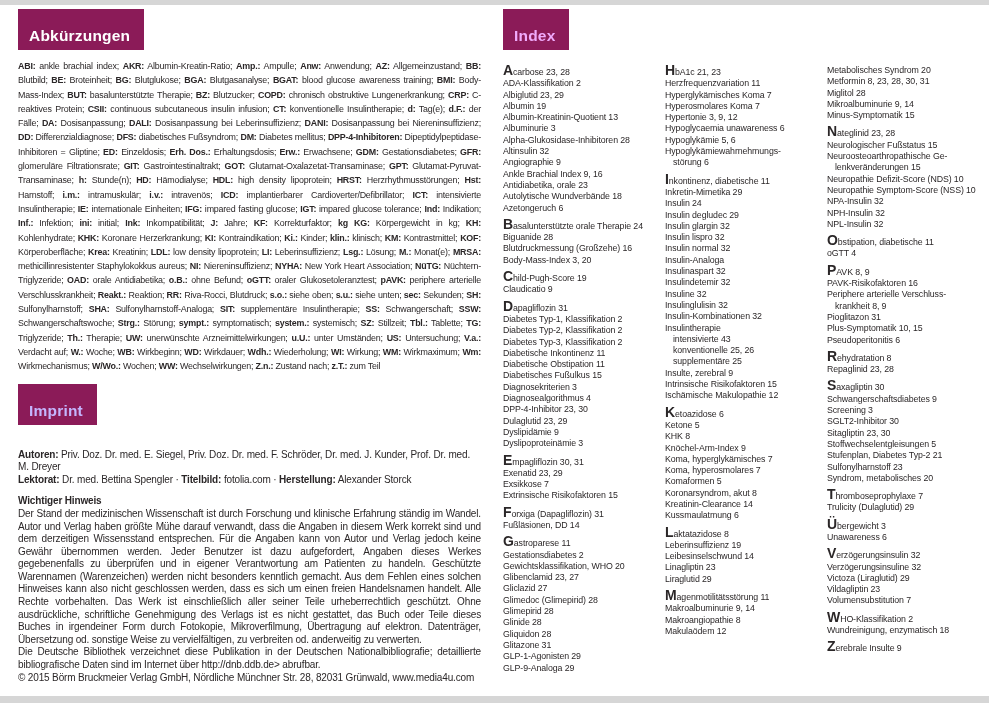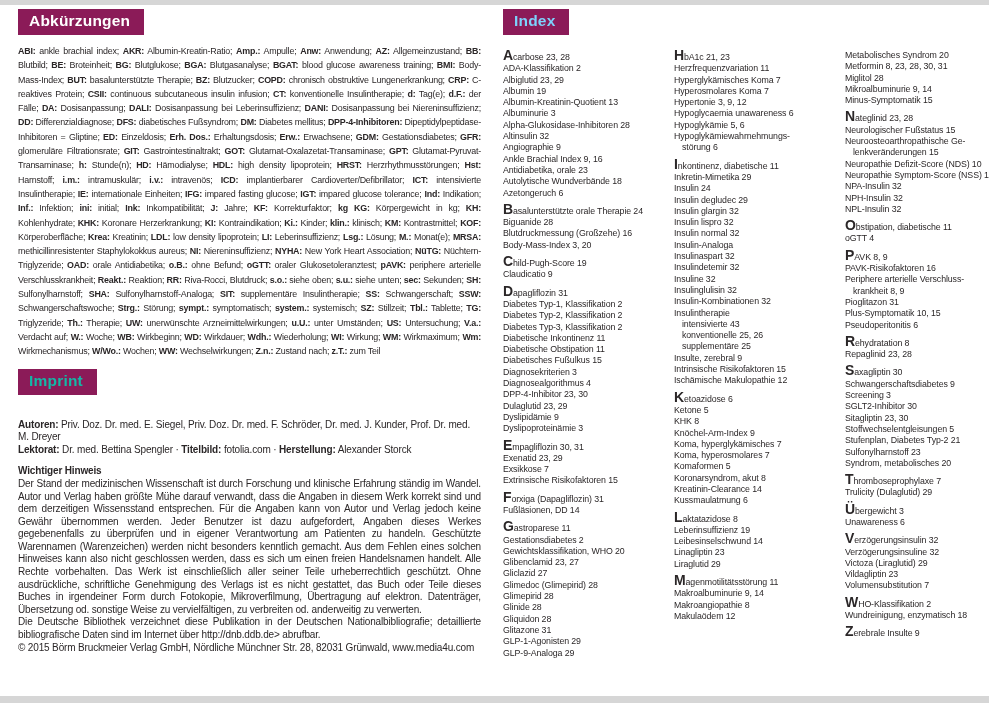--- a/index.html
+++ b/index.html
@@ -6,40 +6,40 @@
   body {
     width:989px; height:703px; position:relative; overflow:hidden;
     background:#ffffff; color:#2b2728;
     font-family:"Liberation Sans", sans-serif;
   }
   .edge-top    { position:absolute; top:0; left:0; width:100%; height:5px;  background:#d6d6d6; }
   .edge-bottom { position:absolute; bottom:0; left:0; width:100%; height:7px; background:#d6d6d6; }
 
   .badge {
     display:inline-block; color:#fff; font-weight:700; font-size:15.5px;
-    padding:3px 14px 5px 11px; letter-spacing:0.2px;
+    padding:18px 14px 5px 11px; letter-spacing:0.2px;
   }
 
   .left-col  { position:absolute; left:18px;  top:9px; width:463px; }
   .right-col { position:absolute; left:503px; top:9px; width:486px; }
 
   .abbr {
     margin:9px 0 0 0; font-size:8.9px; line-height:14.3px; letter-spacing:-0.2px;
     text-align:justify;
   }
   .abbr b { letter-spacing:-0.2px; }
 
   .imprint-badge { margin-top:10px; }
   .imprint { margin-top:24px; font-size:10px; line-height:12.6px; letter-spacing:-0.15px; }
   .credit-line { }
   .notice-title { font-weight:700; margin-top:9px; }
   .imprint-par { margin:0; text-align:justify; }
   .copyright { font-weight:400; }
 
-  .index-cols { display:flex; gap:17px; margin-top:15px; }
+  .index-cols { display:flex; gap:8px; margin-top:15px; }
   .index-col  { width:154px; flex:0 0 auto; }
   .index-group { margin-bottom:5px; }
   .index-entry {
     font-size:8.8px; line-height:11.3px; letter-spacing:-0.1px;
     white-space:nowrap;
   }
   .index-entry.indent { padding-left:8px; }
   .cap { font-size:14px; font-weight:700; line-height:11.3px; }
 </style>
 </head>
@@ -47,37 +47,37 @@
 
 <div class="edge-top"></div>
 <div class="edge-bottom"></div>
 
 <section class="left-col">
   <div class="badge" style="background: rgb(139, 27, 88); color: rgb(255, 255, 255);">
     <span>Abkürzungen</span>
   </div>
   <p class="abbr" id="abbr"><b>ABI:</b> ankle brachial index; <b>AKR:</b> Albumin-Kreatin-Ratio; <b>Amp.:</b> Ampulle; <b>Anw:</b> Anwendung; <b>AZ:</b> Allgemeinzustand; <b>BB:</b> Blutbild; <b>BE:</b> Broteinheit; <b>BG:</b> Blutglukose; <b>BGA:</b> Blutgasanalyse; <b>BGAT:</b> blood glucose awareness training; <b>BMI:</b> Body-Mass-Index; <b>BUT:</b> basalunterstützte Therapie; <b>BZ:</b> Blutzucker; <b>COPD:</b> chronisch obstruktive Lungenerkrankung; <b>CRP:</b> C-reaktives Protein; <b>CSII:</b> continuous subcutaneous insulin infusion; <b>CT:</b> konventionelle Insulintherapie; <b>d:</b> Tag(e); <b>d.F.:</b> der Fälle; <b>DA:</b> Dosisanpassung; <b>DALI:</b> Dosisanpassung bei Leberinsuffizienz; <b>DANI:</b> Dosisanpassung bei Niereninsuffizienz; <b>DD:</b> Differenzialdiagnose; <b>DFS:</b> diabetisches Fußsyndrom; <b>DM:</b> Diabetes mellitus; <b>DPP-4-Inhibitoren:</b> Dipeptidylpeptidase-Inhibitoren = Gliptine; <b>ED:</b> Einzeldosis; <b>Erh. Dos.:</b> Erhaltungsdosis; <b>Erw.:</b> Erwachsene; <b>GDM:</b> Gestationsdiabetes; <b>GFR:</b> glomeruläre Filtrationsrate; <b>GIT:</b> Gastrointestinaltrakt; <b>GOT:</b> Glutamat-Oxalazetat-Transaminase; <b>GPT:</b> Glutamat-Pyruvat-Transaminase; <b>h:</b> Stunde(n); <b>HD:</b> Hämodialyse; <b>HDL:</b> high density lipoprotein; <b>HRST:</b> Herzrhythmusstörungen; <b>Hst:</b> Harnstoff; <b>i.m.:</b> intramuskulär; <b>i.v.:</b> intravenös; <b>ICD:</b> implantierbarer Cardioverter/Defibrillator; <b>ICT:</b> intensivierte Insulintherapie; <b>IE:</b> internationale Einheiten; <b>IFG:</b> impared fasting glucose; <b>IGT:</b> impared glucose tolerance; <b>Ind:</b> Indikation; <b>Inf.:</b> Infektion; <b>ini:</b> initial; <b>Ink:</b> Inkompatibilität; <b>J:</b> Jahre; <b>KF:</b> Korrekturfaktor; <b>kg KG:</b> Körpergewicht in kg; <b>KH:</b> Kohlenhydrate; <b>KHK:</b> Koronare Herzerkrankung; <b>KI:</b> Kontraindikation; <b>Ki.:</b> Kinder; <b>klin.:</b> klinisch; <b>KM:</b> Kontrastmittel; <b>KOF:</b> Körperoberfläche; <b>Krea:</b> Kreatinin; <b>LDL:</b> low density lipoprotein; <b>LI:</b> Leberinsuffizienz; <b>Lsg.:</b> Lösung; <b>M.:</b> Monat(e); <b>MRSA:</b> methicillinresistenter Staphylokokkus aureus; <b>NI:</b> Niereninsuffizienz; <b>NYHA:</b> New York Heart Association; <b>NüTG:</b> Nüchtern-Triglyzeride; <b>OAD:</b> orale Antidiabetika; <b>o.B.:</b> ohne Befund; <b>oGTT:</b> oraler Glukosetoleranztest; <b>pAVK:</b> periphere arterielle Verschlusskrankheit; <b>Reakt.:</b> Reaktion; <b>RR:</b> Riva-Rocci, Blutdruck; <b>s.o.:</b> siehe oben; <b>s.u.:</b> siehe unten; <b>sec:</b> Sekunden; <b>SH:</b> Sulfonylharnstoff; <b>SHA:</b> Sulfonylharnstoff-Analoga; <b>SIT:</b> supplementäre Insulintherapie; <b>SS:</b> Schwangerschaft; <b>SSW:</b> Schwangerschaftswoche; <b>Strg.:</b> Störung; <b>sympt.:</b> symptomatisch; <b>system.:</b> systemisch; <b>SZ:</b> Stillzeit; <b>Tbl.:</b> Tablette; <b>TG:</b> Triglyzeride; <b>Th.:</b> Therapie; <b>UW:</b> unerwünschte Arzneimittelwirkungen; <b>u.U.:</b> unter Umständen; <b>US:</b> Untersuchung; <b>V.a.:</b> Verdacht auf; <b>W.:</b> Woche; <b>WB:</b> Wirkbeginn; <b>WD:</b> Wirkdauer; <b>Wdh.:</b> Wiederholung; <b>WI:</b> Wirkung; <b>WM:</b> Wirkmaximum; <b>Wm:</b> Wirkmechanismus; <b>W/Wo.:</b> Wochen; <b>WW:</b> Wechselwirkungen; <b>Z.n.:</b> Zustand nach; <b>z.T.:</b> zum Teil</p>
 
-  <div class="badge imprint-badge" style="background: rgb(139, 27, 88); color: #14b8a6;">
+  <div class="badge imprint-badge" style="background: rgb(139, 27, 88); color: #c4b5fd;">
     <span>Imprint</span>
   </div>
   <div class="imprint">
     <div id="credits">
         <div class="credit-line"><b>Autoren:</b> Priv. Doz. Dr. med. E. Siegel, Priv. Doz. Dr. med. F. Schröder, Dr. med. J. Kunder, Prof. Dr. med. M. Dreyer</div>
         <div class="credit-line"><b>Lektorat:</b> Dr. med. Bettina Spengler · <b>Titelbild:</b> fotolia.com · <b>Herstellung:</b> Alexander Storck</div>
       </div>
     <div class="notice-title">Wichtiger Hinweis</div>
     <p class="imprint-par">Der Stand der medizinischen Wissenschaft ist durch Forschung und klinische Erfahrung ständig im Wandel. Autor und Verlag haben größte Mühe darauf verwandt, dass die Angaben in diesem Werk korrekt sind und dem derzeitigen Wissensstand entsprechen. Für die Angaben kann von Autor und Verlag jedoch keine Gewähr übernommen werden. Jeder Benutzer ist dazu aufgefordert, Angaben dieses Werkes gegebenenfalls zu überprüfen und in eigener Verantwortung am Patienten zu handeln. Geschützte Warennamen (Warenzeichen) werden nicht besonders kenntlich gemacht. Aus dem Fehlen eines solchen Hinweises kann also nicht geschlossen werden, dass es sich um einen freien Handelsnamen handelt. Alle Rechte vorbehalten. Das Werk ist einschließlich aller seiner Teile urheberrechtlich geschützt. Ohne ausdrückliche, schriftliche Genehmigung des Verlags ist es nicht gestattet, das Buch oder Teile dieses Buches in irgendeiner Form durch Fotokopie, Mikroverfilmung, Übertragung auf elektron. Datenträger, Übersetzung od. sonstige Weise zu vervielfältigen, zu verbreiten od. anderweitig zu verwerten.</p>
     <p class="imprint-par">Die Deutsche Bibliothek verzeichnet diese Publikation in der Deutschen Nationalbibliografie; detaillierte bibliografische Daten sind im Internet über http://dnb.ddb.de&gt; abrufbar.</p>
     <p class="imprint-par copyright">© 2015 Börm Bruckmeier Verlag GmbH, Nördliche Münchner Str. 28, 82031 Grünwald, www.media4u.com</p>
   </div>
 </section>
 
 <section class="right-col">
-  <div class="badge" style="background: rgb(139, 27, 88); color: #7dd3fc;">
+  <div class="badge" style="background: rgb(139, 27, 88); color: #f0abfc;">
     <span>Index</span>
   </div>
   <div class="index-cols" id="index-cols">
       <div class="index-col">
         <div class="index-group">
           <div class="index-entry"><span class="cap">A</span>carbose 23, 28</div>
           <div class="index-entry">ADA-Klassifikation 2</div>
           <div class="index-entry">Albiglutid 23, 29</div>
           <div class="index-entry">Albumin 19</div>
           <div class="index-entry">Albumin-Kreatinin-Quotient 13</div>

